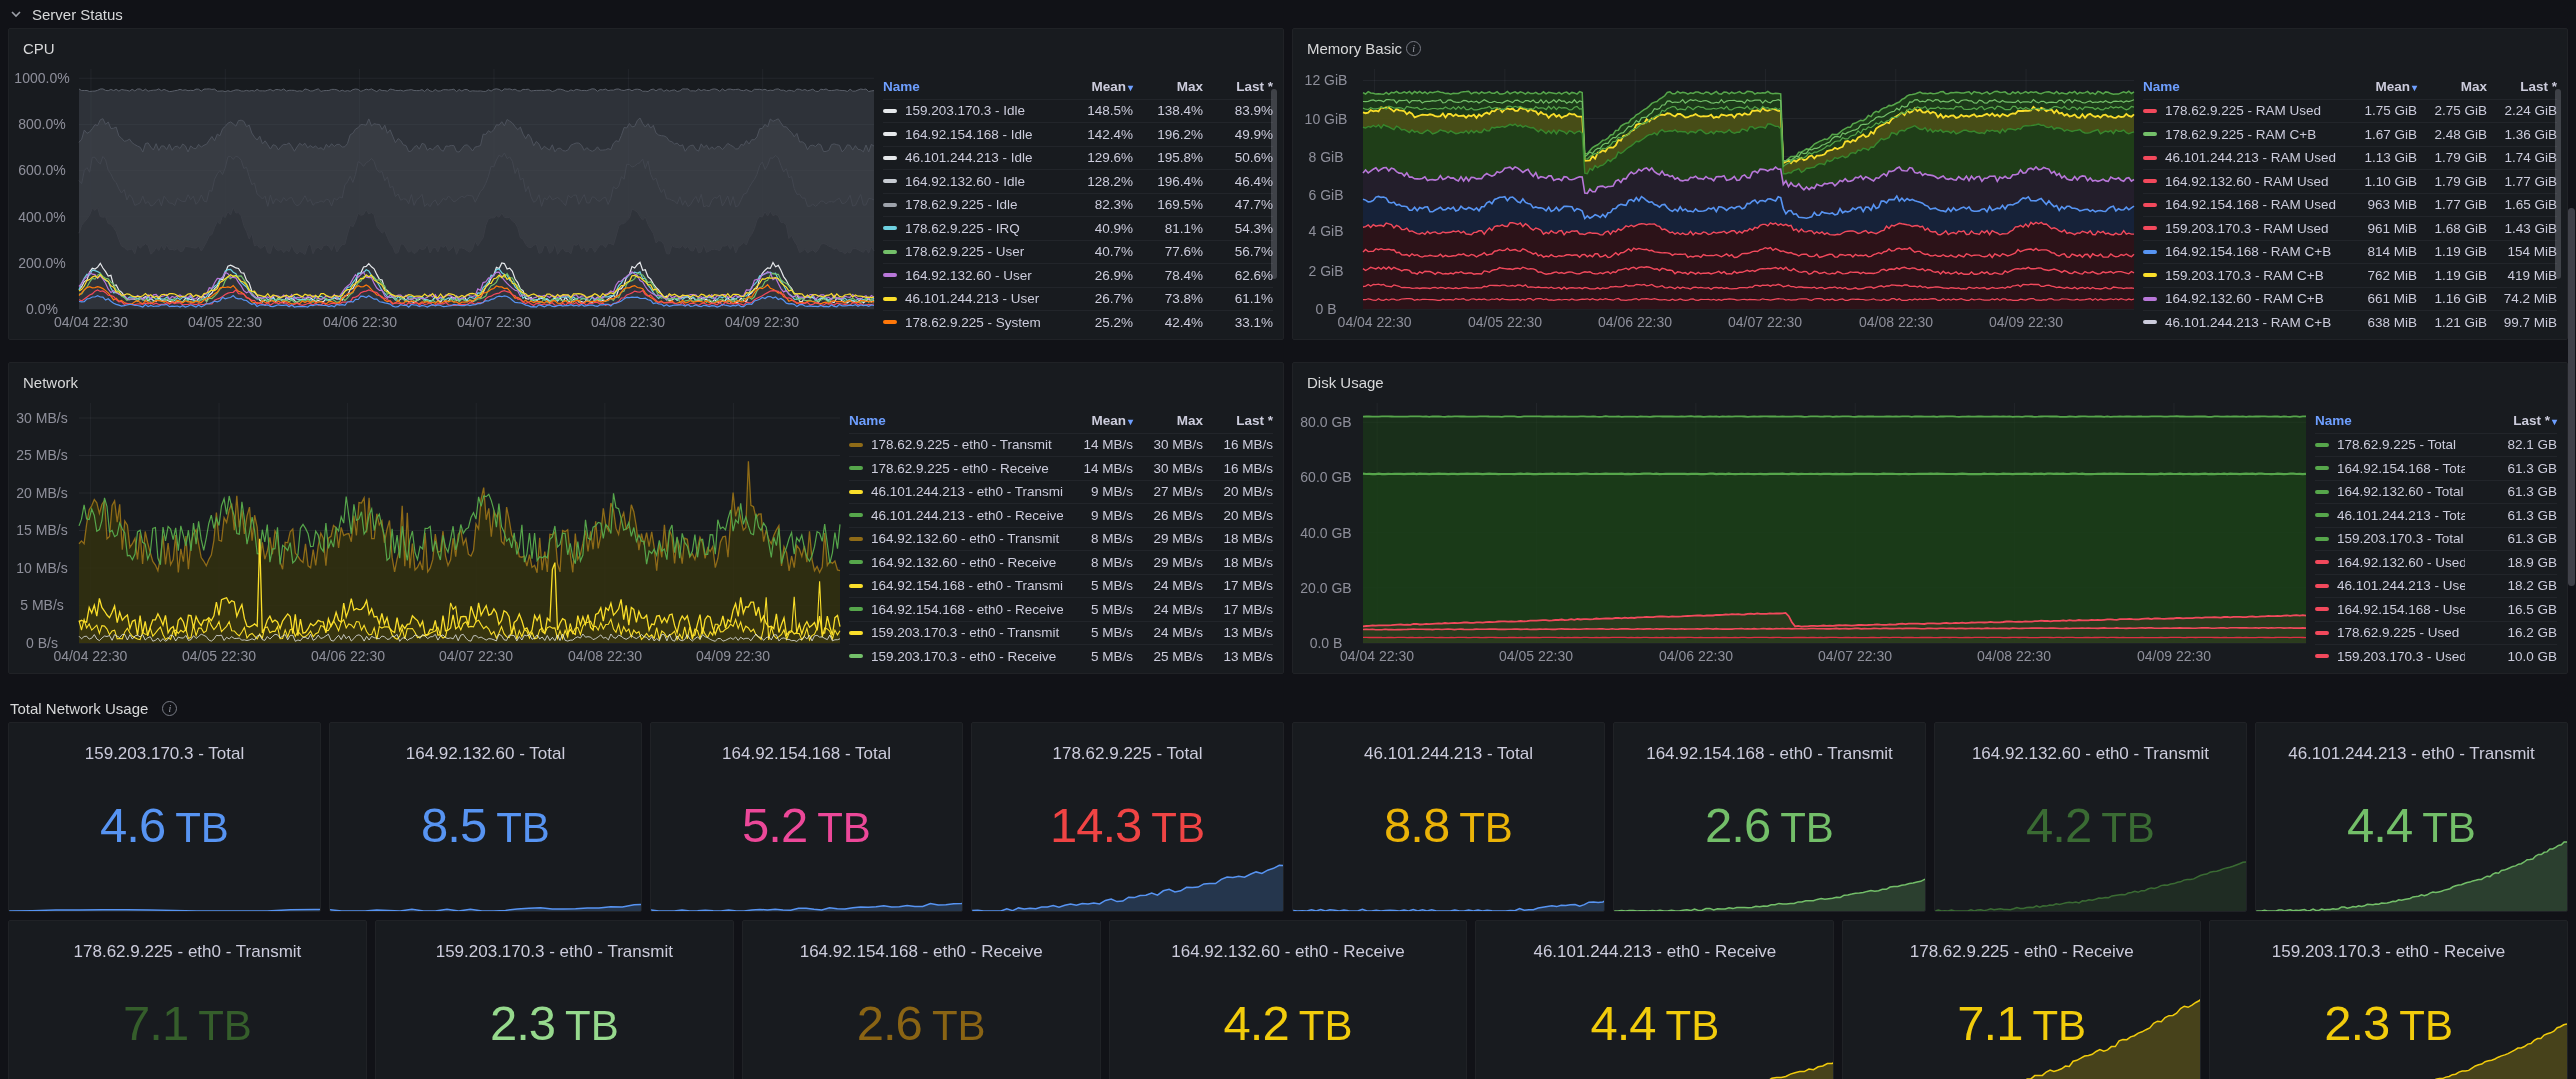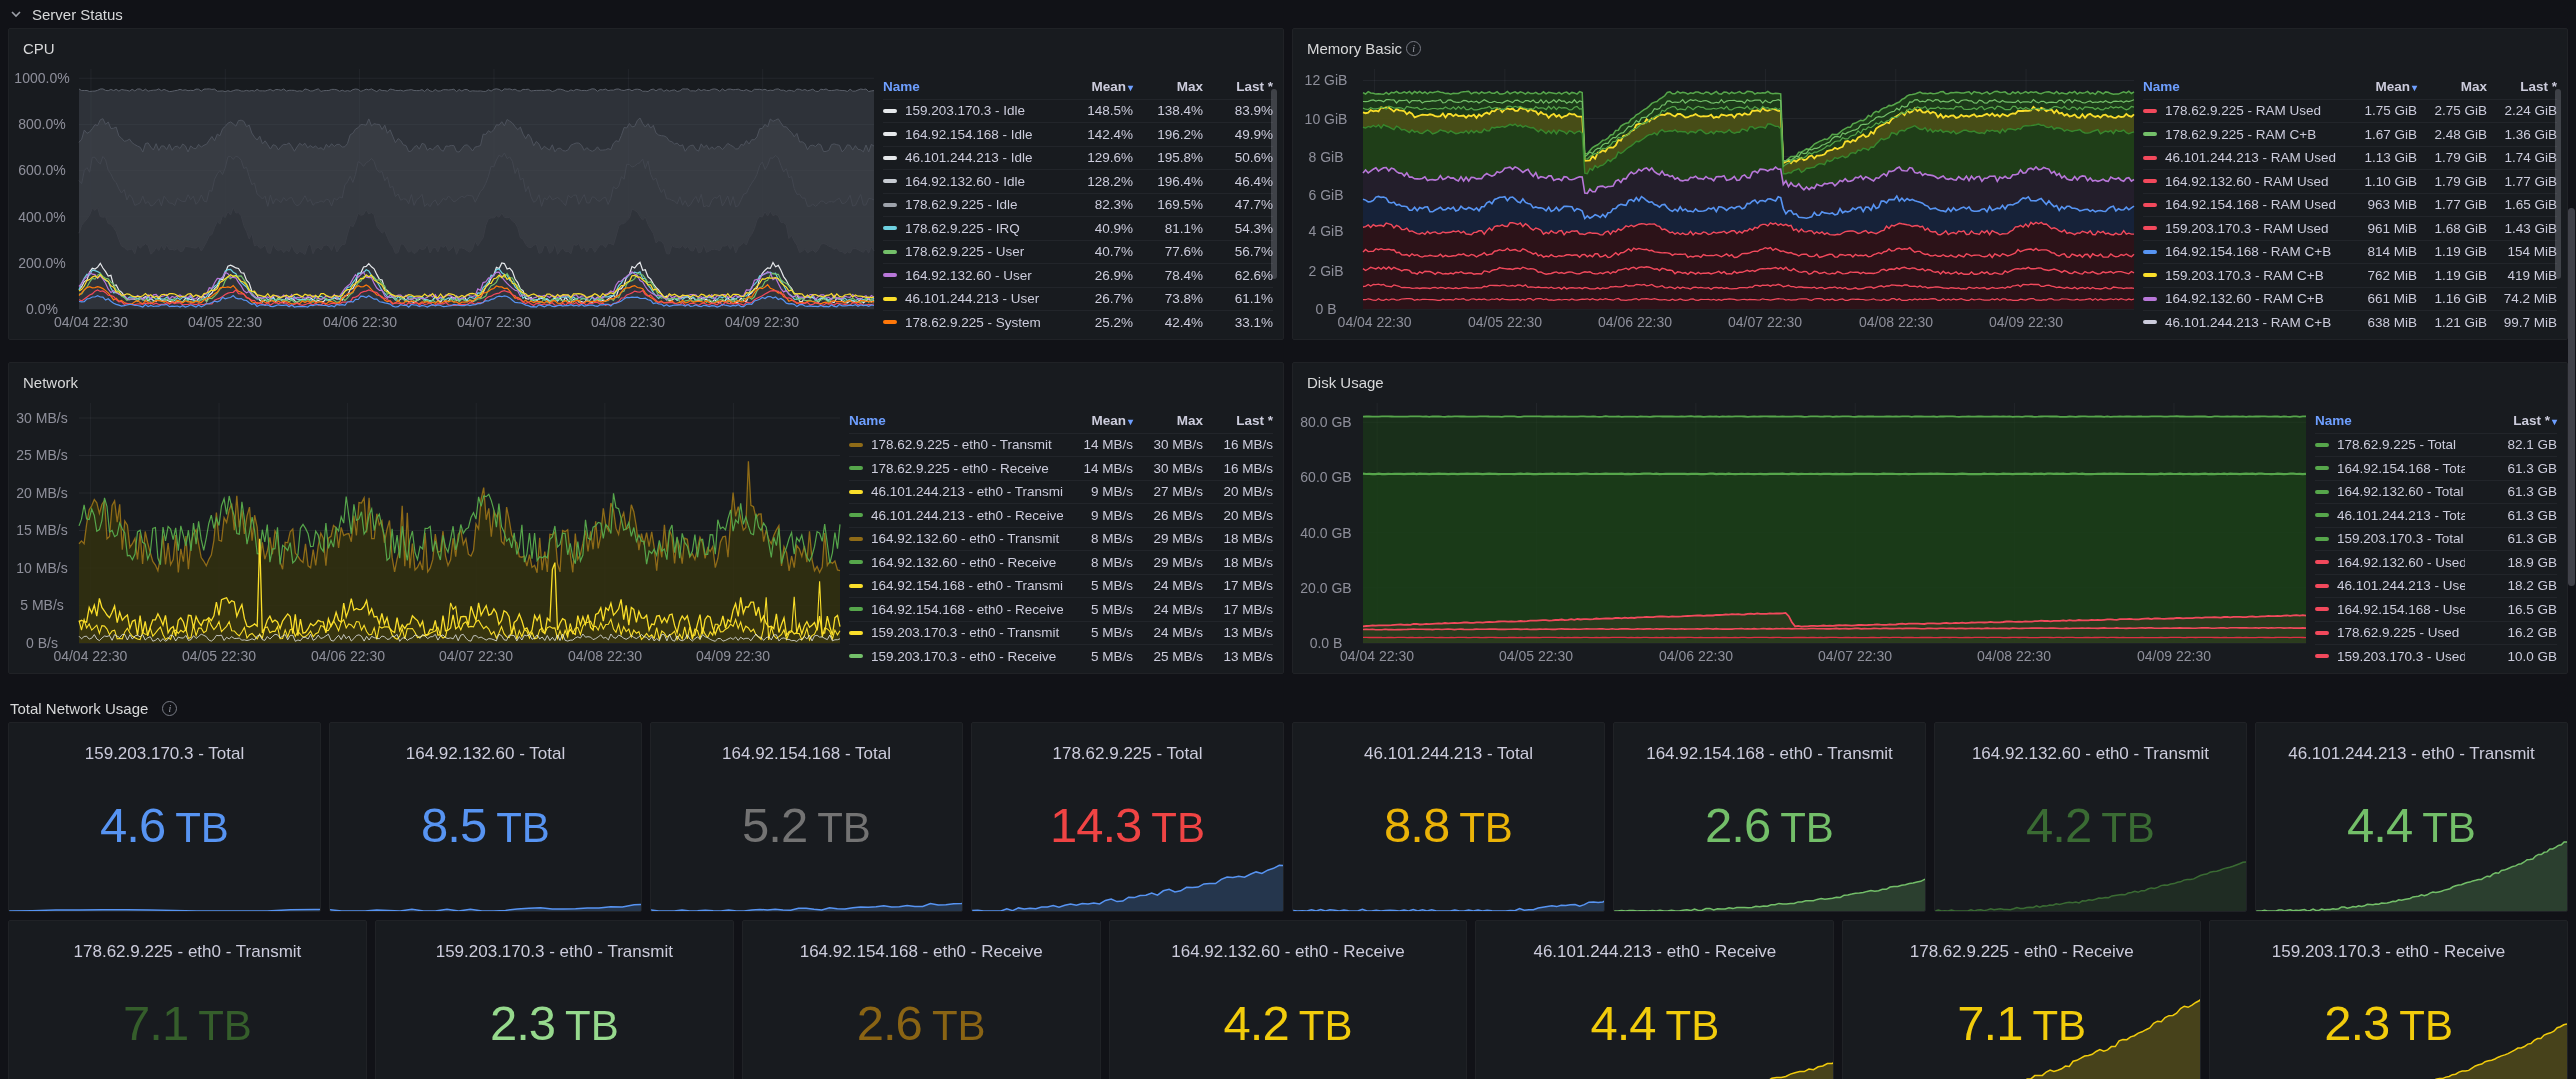--- a/index.html
+++ b/index.html
@@ -582,21 +582,21 @@
           <span class="num">8.5</span>
           <span class="unit">TB</span>
         </div>
         <svg class="spark" width="1275" height="114" style="height: 114px;" viewBox="0 0 1275 114">
           <path d="M0.0 112.7L11.7 114.0L23.4 114.0L35.1 114.0L46.8 113.0L58.5 113.5L70.2 114.0L81.9 112.2L93.6 114.0L105.3 114.0L117.0 112.3L128.7 114.0L140.4 112.3L152.1 114.0L163.8 114.0L175.5 113.4L187.2 112.0L198.9 111.3L210.6 110.8L222.2 112.1L233.9 112.0L245.6 111.8L257.3 111.1L269.0 111.0L280.7 109.7L292.4 109.9L304.1 107.7L315.8 107.4L327.5 109.0L339.2 109.3L350.9 106.0L362.6 107.1L374.3 107.8L386.0 105.3L397.7 104.3L409.4 106.3L421.1 104.4L432.8 102.5L444.5 101.5L456.2 100.9L467.9 99.8L479.6 99.9L491.3 100.9L503.0 98.1L514.7 97.3L526.4 98.2L538.1 97.7L549.8 96.3L561.5 95.4L573.2 93.2L584.9 94.6L596.6 92.7L608.3 91.6L620.0 89.0L631.7 89.7L643.3 89.5L655.0 87.5L666.7 85.5L678.4 86.1L690.1 83.1L701.8 82.4L713.5 83.4L725.2 81.5L736.9 80.2L748.6 78.2L760.3 77.3L772.0 74.9L783.7 75.2L795.4 72.2L807.1 71.6L818.8 70.7L830.5 71.3L842.2 68.7L853.9 66.7L865.6 66.3L877.3 65.0L889.0 63.5L900.7 61.4L912.4 59.7L924.1 58.2L935.8 57.8L947.5 54.0L959.2 51.9L970.9 52.1L982.6 50.2L994.3 49.7L1006.0 45.2L1017.7 46.1L1029.4 44.3L1041.1 41.2L1052.8 39.9L1064.4 38.1L1076.1 34.6L1087.8 35.0L1099.5 31.3L1111.2 28.2L1122.9 28.5L1134.6 26.5L1146.3 23.1L1158.0 21.7L1169.7 20.8L1181.4 16.4L1193.1 16.8L1204.8 14.0L1216.5 9.7L1228.2 10.1L1239.9 8.3L1251.6 6.1L1263.3 3.3L1275.0 1.0L1275 114L0 114Z" fill="#5794F2" fill-opacity="0.22"></path>
           <path d="M0.0 112.7L11.7 114.0L23.4 114.0L35.1 114.0L46.8 113.0L58.5 113.5L70.2 114.0L81.9 112.2L93.6 114.0L105.3 114.0L117.0 112.3L128.7 114.0L140.4 112.3L152.1 114.0L163.8 114.0L175.5 113.4L187.2 112.0L198.9 111.3L210.6 110.8L222.2 112.1L233.9 112.0L245.6 111.8L257.3 111.1L269.0 111.0L280.7 109.7L292.4 109.9L304.1 107.7L315.8 107.4L327.5 109.0L339.2 109.3L350.9 106.0L362.6 107.1L374.3 107.8L386.0 105.3L397.7 104.3L409.4 106.3L421.1 104.4L432.8 102.5L444.5 101.5L456.2 100.9L467.9 99.8L479.6 99.9L491.3 100.9L503.0 98.1L514.7 97.3L526.4 98.2L538.1 97.7L549.8 96.3L561.5 95.4L573.2 93.2L584.9 94.6L596.6 92.7L608.3 91.6L620.0 89.0L631.7 89.7L643.3 89.5L655.0 87.5L666.7 85.5L678.4 86.1L690.1 83.1L701.8 82.4L713.5 83.4L725.2 81.5L736.9 80.2L748.6 78.2L760.3 77.3L772.0 74.9L783.7 75.2L795.4 72.2L807.1 71.6L818.8 70.7L830.5 71.3L842.2 68.7L853.9 66.7L865.6 66.3L877.3 65.0L889.0 63.5L900.7 61.4L912.4 59.7L924.1 58.2L935.8 57.8L947.5 54.0L959.2 51.9L970.9 52.1L982.6 50.2L994.3 49.7L1006.0 45.2L1017.7 46.1L1029.4 44.3L1041.1 41.2L1052.8 39.9L1064.4 38.1L1076.1 34.6L1087.8 35.0L1099.5 31.3L1111.2 28.2L1122.9 28.5L1134.6 26.5L1146.3 23.1L1158.0 21.7L1169.7 20.8L1181.4 16.4L1193.1 16.8L1204.8 14.0L1216.5 9.7L1228.2 10.1L1239.9 8.3L1251.6 6.1L1263.3 3.3L1275.0 1.0" fill="none" stroke="#5794F2" stroke-width="1.5"></path>
         </svg>
       </div>
       <div class="stat">
         <div class="stat-title">164.92.154.168 - Total</div>
-        <div class="stat-value" style="color: #737373;">
+        <div class="stat-value" style="color: #ec4899;">
           <span class="num">5.2</span>
           <span class="unit">TB</span>
         </div>
         <svg class="spark" width="846" height="89" style="height: 89px;" viewBox="0 0 846 89">
           <path d="M0.0 88.0L7.8 89.0L15.5 89.0L23.3 89.0L31.0 88.0L38.8 89.0L46.6 88.8L54.3 88.3L62.1 88.8L69.9 89.0L77.6 88.0L85.4 89.0L93.1 89.0L100.9 87.9L108.7 87.4L116.4 88.1L124.2 87.2L131.9 87.9L139.7 88.2L147.5 86.3L155.2 86.3L163.0 87.3L170.8 88.0L178.5 85.8L186.3 86.8L194.0 87.1L201.8 85.7L209.6 85.0L217.3 85.2L225.1 84.7L232.8 83.8L240.6 84.9L248.4 84.7L256.1 83.4L263.9 84.6L271.7 84.4L279.4 81.5L287.2 83.0L294.9 82.7L302.7 81.8L310.5 81.6L318.2 79.6L326.0 80.9L333.7 79.5L341.5 79.2L349.3 79.5L357.0 76.6L364.8 76.3L372.6 75.3L380.3 75.1L388.1 75.3L395.8 74.6L403.6 74.8L411.4 73.3L419.1 71.9L426.9 71.4L434.6 71.4L442.4 70.3L450.2 69.1L457.9 68.5L465.7 68.0L473.4 67.8L481.2 66.6L489.0 65.4L496.7 65.2L504.5 64.3L512.3 61.3L520.0 60.8L527.8 60.6L535.5 58.7L543.3 56.9L551.1 56.5L558.8 56.0L566.6 55.8L574.3 53.7L582.1 53.4L589.9 51.7L597.6 50.7L605.4 48.7L613.2 48.2L620.9 46.3L628.7 45.5L636.4 44.2L644.2 43.9L652.0 40.8L659.7 40.9L667.5 39.7L675.2 37.2L683.0 37.0L690.8 35.5L698.5 33.7L706.3 32.0L714.1 30.6L721.8 29.2L729.6 25.6L737.3 25.6L745.1 22.8L752.9 22.2L760.6 19.8L768.4 19.5L776.1 17.2L783.9 15.5L791.7 12.2L799.4 11.1L807.2 9.5L815.0 7.2L822.7 6.6L830.5 3.2L838.2 2.9L846.0 1.1L846 89L0 89Z" fill="#5794F2" fill-opacity="0.22"></path>
           <path d="M0.0 88.0L7.8 89.0L15.5 89.0L23.3 89.0L31.0 88.0L38.8 89.0L46.6 88.8L54.3 88.3L62.1 88.8L69.9 89.0L77.6 88.0L85.4 89.0L93.1 89.0L100.9 87.9L108.7 87.4L116.4 88.1L124.2 87.2L131.9 87.9L139.7 88.2L147.5 86.3L155.2 86.3L163.0 87.3L170.8 88.0L178.5 85.8L186.3 86.8L194.0 87.1L201.8 85.7L209.6 85.0L217.3 85.2L225.1 84.7L232.8 83.8L240.6 84.9L248.4 84.7L256.1 83.4L263.9 84.6L271.7 84.4L279.4 81.5L287.2 83.0L294.9 82.7L302.7 81.8L310.5 81.6L318.2 79.6L326.0 80.9L333.7 79.5L341.5 79.2L349.3 79.5L357.0 76.6L364.8 76.3L372.6 75.3L380.3 75.1L388.1 75.3L395.8 74.6L403.6 74.8L411.4 73.3L419.1 71.9L426.9 71.4L434.6 71.4L442.4 70.3L450.2 69.1L457.9 68.5L465.7 68.0L473.4 67.8L481.2 66.6L489.0 65.4L496.7 65.2L504.5 64.3L512.3 61.3L520.0 60.8L527.8 60.6L535.5 58.7L543.3 56.9L551.1 56.5L558.8 56.0L566.6 55.8L574.3 53.7L582.1 53.4L589.9 51.7L597.6 50.7L605.4 48.7L613.2 48.2L620.9 46.3L628.7 45.5L636.4 44.2L644.2 43.9L652.0 40.8L659.7 40.9L667.5 39.7L675.2 37.2L683.0 37.0L690.8 35.5L698.5 33.7L706.3 32.0L714.1 30.6L721.8 29.2L729.6 25.6L737.3 25.6L745.1 22.8L752.9 22.2L760.6 19.8L768.4 19.5L776.1 17.2L783.9 15.5L791.7 12.2L799.4 11.1L807.2 9.5L815.0 7.2L822.7 6.6L830.5 3.2L838.2 2.9L846.0 1.1" fill="none" stroke="#5794F2" stroke-width="1.5"></path>
         </svg>
       </div>
       <div class="stat">
         <div class="stat-title">178.62.9.225 - Total</div>

